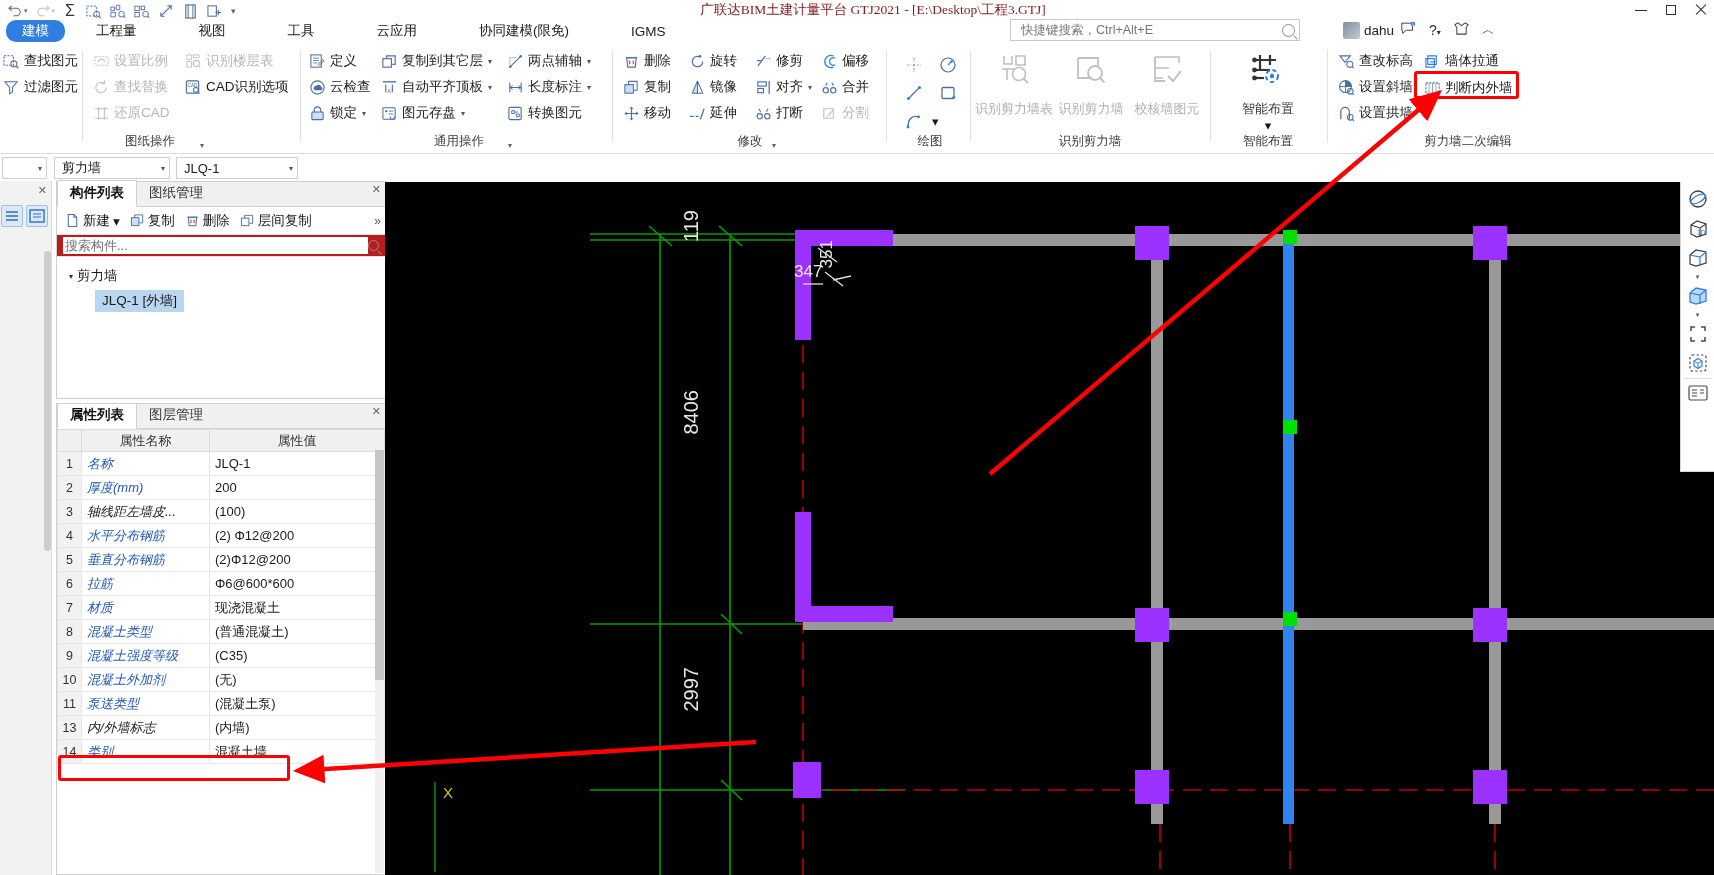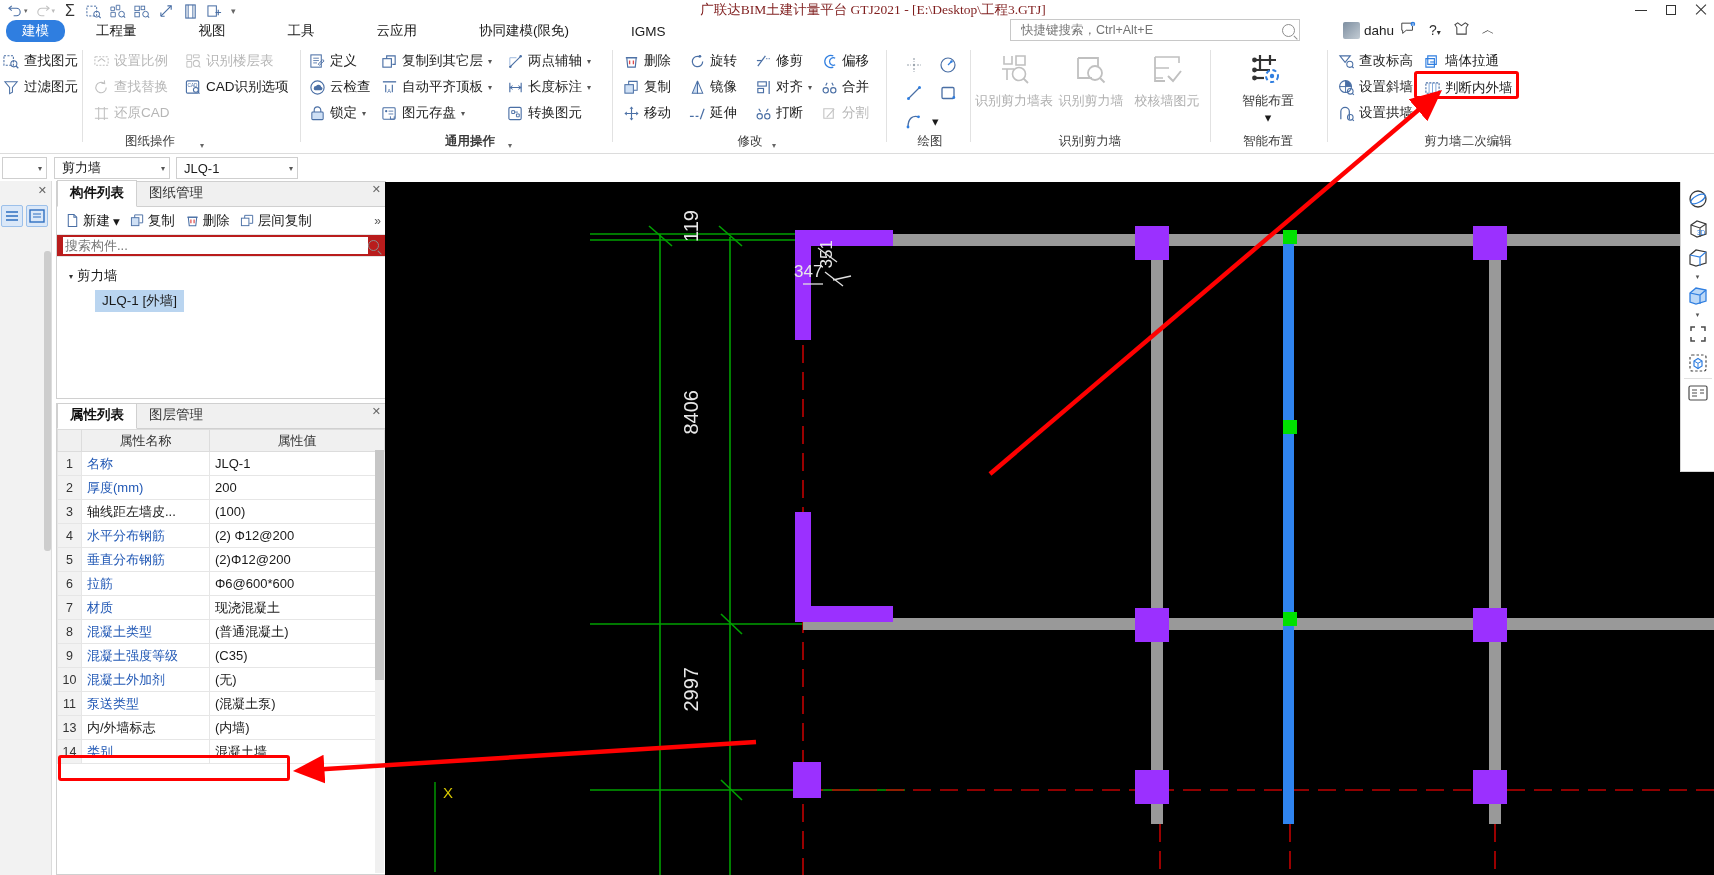--- a/index.html
+++ b/index.html
@@ -43,21 +43,21 @@
   .ribbon{ position:absolute; left:0; top:42px; width:1714px; height:112px; background:#fff; border-bottom:1px solid #dcdcdc;}
   .rgroup{ position:absolute; top:0; height:112px; }
   .rgroup .glabel{ position:absolute; bottom:4px; width:100%; text-align:center; font-size:12.5px; color:#3a3a3a; white-space:nowrap;}
   .rsep{ position:absolute; top:8px; width:1px; height:92px; background:#e2e2e2;}
   .ritem{ display:flex; align-items:center; gap:4px; height:26px; padding:0 3px; cursor:pointer; white-space:nowrap; font-size:13.5px; color:#1d1d1d;}
   .ritem.dis{ color:#b6b6b6; }
   .ritem .ic{ width:17px; height:17px; flex:none; display:inline-block; position:relative; }
   .ritem .cz{ font-size:8px; color:#555; margin-left:1px;}
   .big{ width:100%; display:flex; flex-direction:column; align-items:center; justify-content:flex-start; padding-top:6px; cursor:pointer; font-size:13px;}
   .big .bic{ width:40px; height:40px; }
-  .big .blab{ margin-top:2px; font-size:13px; color:#3a3a3a; white-space:nowrap;}
+  .big .blab{ margin-top:10px; font-size:13px; color:#3a3a3a; white-space:nowrap;}
   .big.dis .blab{ color:#b0b0b0;}
 
   
   .combobar{ position:absolute; left:0; top:155px; width:1714px; height:26px; background:#fff;}
   .cmb{ position:absolute; top:2px; height:22px; border:1px solid #cfcfcf; background:#fff; display:flex; align-items:center; padding:0 4px 0 7px; font-size:13px; color:#1a1a1a; cursor:pointer;}
   .cmb .cv{ flex:1; white-space:nowrap;}
   .cmb .ca{ font-size:8px; color:#555; margin-left:6px;}
 
   
   .leftstrip{ position:absolute; left:0; top:181px; width:52px; height:694px; background:#f2f2f2; border-right:1px solid #dcdcdc;}
@@ -79,21 +79,21 @@
   .tnode{ display:flex; align-items:center; gap:4px; cursor:pointer; height:22px;}
   .tcar{ font-size:8px; color:#333;}
   .tleaf{ margin-left:26px; margin-top:3px; display:inline-block; background:#bad5f0; padding:2px 7px; font-size:13.5px; cursor:pointer;}
   .pclose{ position:absolute; right:4px; top:1px; font-size:11px; color:#666; cursor:pointer; z-index:5;}
 
   
   .ptable{ width:100%; border-collapse:collapse; font-size:13px; table-layout:fixed;}
   .ptable th{ background:#f0f0f0; font-weight:normal; font-size:13px; color:#333; border:1px solid #dcdcdc; height:22px;}
   .ptable td{ border:1px solid #e6e6e6; height:24px; padding:0 5px; white-space:nowrap; overflow:hidden;}
   .ptable td.idx{ background:#f2f2f2; text-align:center; width:24px; color:#333; font-size:12.5px; padding:0;}
-  .ptable td.pn{ width:128px; color:#2158b5;}
+  .ptable td.pn{ width:128px; color:#2158b5;font-style:italic;}
   .ptable td.pn.blk{ color:#1a1a1a;}
   .ptable td.pv{ color:#1a1a1a;}
   .prop-scroll{ position:absolute; right:1px; top:46px; width:9px; bottom:1px; background:#f0f0f0;}
   .prop-thumb{ position:absolute; left:0; top:0; width:9px; height:230px; background:#c6c6c6;}
 
   
   .canvas{ position:absolute; left:385px; top:182px; width:1329px; height:693px; background:#000; overflow:hidden;}
   .dimtxt{ position:absolute; color:#e8e8e8; font-size:20px; font-family:"Liberation Sans",sans-serif;
            writing-mode:vertical-rl; transform:rotate(180deg); letter-spacing:0px;}
   .dimtxt.h{ writing-mode:horizontal-tb; transform:none;}
@@ -367,21 +367,21 @@
       <div class="ritem">
         <span class="ic"><svg width="17" height="17" viewBox="0 0 18 18">
               <rect x="2" y="2.5" width="13" height="13" rx="1.5" fill="none" stroke="#4a6fa5" stroke-width="1.2"></rect>
               <path d="M5 6h3v3H5z" fill="none" stroke="#4a6fa5" stroke-width="1"></path>
               <path d="M10 9.5h3v3h-3z" fill="none" stroke="#4a6fa5" stroke-width="1"></path>
               <path d="M8.5 7.5h3" stroke="#4a6fa5" stroke-width="1"></path>
             </svg></span>
         <span>转换图元</span>
       </div>
     </div>
-    <div class="glabel" style="left:84px;width:160px;font-weight:bold;">通用操作</div>
+    <div class="glabel" style="left:73px;width:160px;">通用操作</div>
     <span style="position:absolute;bottom:4px;left:202px;font-size:8px;color:#666;">▾</span>
   </div>
   <div class="rsep" style="left:612px;"></div>
 
   <div class="rgroup" style="left:620px; width:262px;">
     <div style="position:absolute;left:0;top:6px;">
       <div class="ritem">
         <span class="ic"><svg width="17" height="17" viewBox="0 0 18 18">
               <path d="M4 5h10l-1 10H5z" fill="none" stroke="#4a6fa5" stroke-width="1.2"></path>
               <path d="M3 5h12" stroke="#4a6fa5" stroke-width="1.3"></path>

